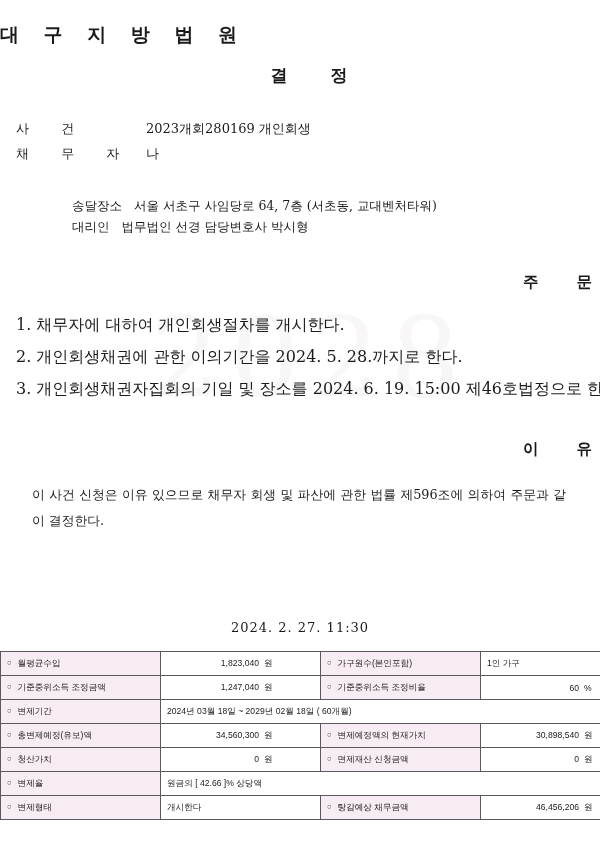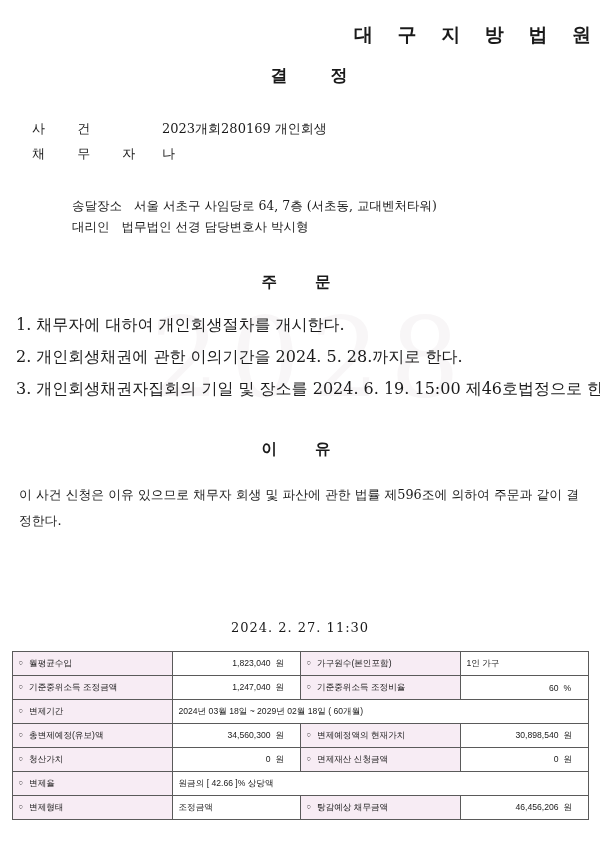--- a/index.html
+++ b/index.html
@@ -31,61 +31,61 @@
     letter-spacing: 10px;
     font-family: "DejaVu Serif", serif;
     pointer-events: none;
     user-select: none;
     z-index: 0;
   }
 
   .content { position: relative; z-index: 2; }
 
   .doc-title {
-    text-align: right;
+    text-align: left;
     font-size: 19px;
     font-weight: bold;
     letter-spacing: 9px;
     margin: 14px 0 0 0;
     padding-top: 8px;
   }
   .doc-subtitle {
     text-align: center;
     font-size: 17px;
     font-weight: bold;
     letter-spacing: 9px;
     margin: 16px 0 0 0;
     padding-left: 27px;
   }
   .doc-subtitle .gap { display: inline-block; width: 34px; }
 
   .meta {
     margin-top: 30px;
-    padding-left: 32px;
+    padding-left: 16px;
     font-size: 13px;
     line-height: 1.9;
   }
   .meta-row { display: flex; }
   .meta-label {
     width: 130px;
     letter-spacing: 14px;
   }
   .meta-value { }
 
   .addr {
     margin-top: 30px;
     padding-left: 72px;
     font-size: 12.5px;
     line-height: 1.65;
   }
   .addr-line { white-space: nowrap; }
   .addr-line .lbl { margin-right: 12px; }
 
   .section-head {
-    text-align: center;
+    text-align: right;
     font-size: 15.5px;
     font-weight: bold;
     letter-spacing: 8px;
     margin: 34px 0 0 0;
   }
   .section-head .gap { display: inline-block; width: 30px; }
 
   .ordered {
     margin: 16px 0 0 0;
     padding-left: 16px;
@@ -94,21 +94,21 @@
   }
   .ordered-item { white-space: nowrap; }
 
   .reason {
     margin-top: 22px;
     padding: 0 18px 0 16px;
     font-size: 12.8px;
     line-height: 2.05;
     text-align: justify;
   }
-  .reason p { margin: 3px; }
+  .reason p { margin: 16px; }
 
   .date-line {
     text-align: center;
     font-size: 13px;
     margin-top: 86px;
     letter-spacing: 1px;
   }
 
   table.summary {
     width: 552px;
@@ -129,21 +129,21 @@
   td.lbl {
     background: #f7ecf4;
     width: 160px;
   }
   td.lbl::before {
     content: "\25CB";
     font-size: 7.5px;
     margin-right: 6px;
     vertical-align: 1px;
   }
-  td.val { width: 128px; }
+  td.val { width: 160px; }
   td.wide { width: 412px; }
 
   .num-right { display: inline-block; width: 92px; text-align: right; }
   .unit { margin-left: 5px; }
 </style>
 </head>
 <body>
 
 <div class="page">
 
@@ -226,21 +226,21 @@
             <td class="val"><span class="num-right">0</span><span class="unit">원</span></td>
             <td class="lbl">면제재산 신청금액</td>
             <td class="val"><span class="num-right">0</span><span class="unit">원</span></td>
           </tr>
           <tr>
             <td class="lbl">변제율</td>
             <td class="val wide" colspan="3">원금의 [ 42.66 ]% 상당액</td>
           </tr>
           <tr>
             <td class="lbl">변제형태</td>
-            <td class="val">조정금액</td>
+            <td class="val">개시한다</td>
             <td class="lbl">탕감예상 채무금액</td>
             <td class="val"><span class="num-right">46,456,206</span><span class="unit">원</span></td>
           </tr>
         </tbody>
     </table>
 
   </div>
 </div>
 
 </body></html>

